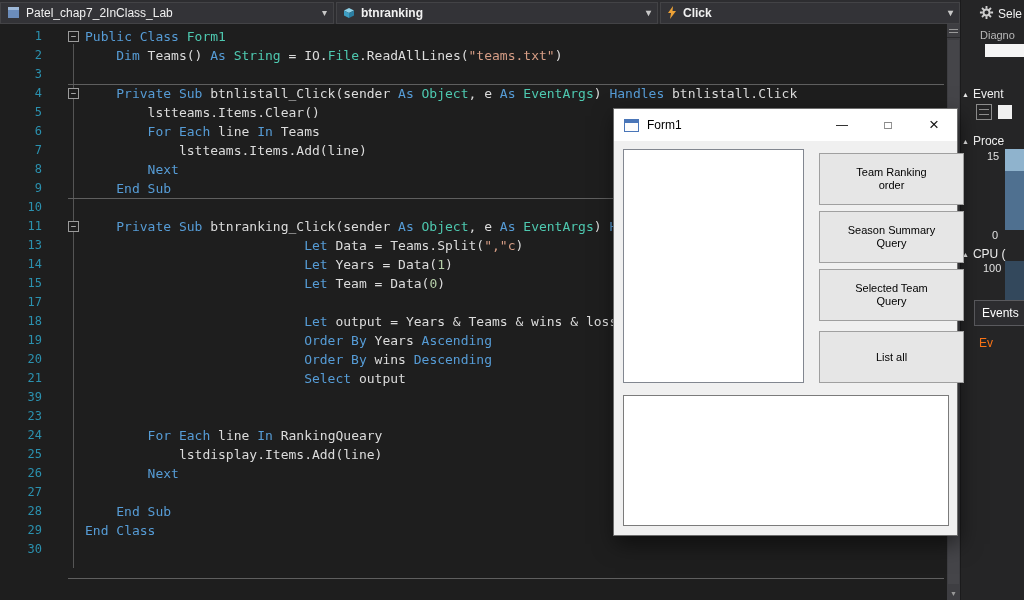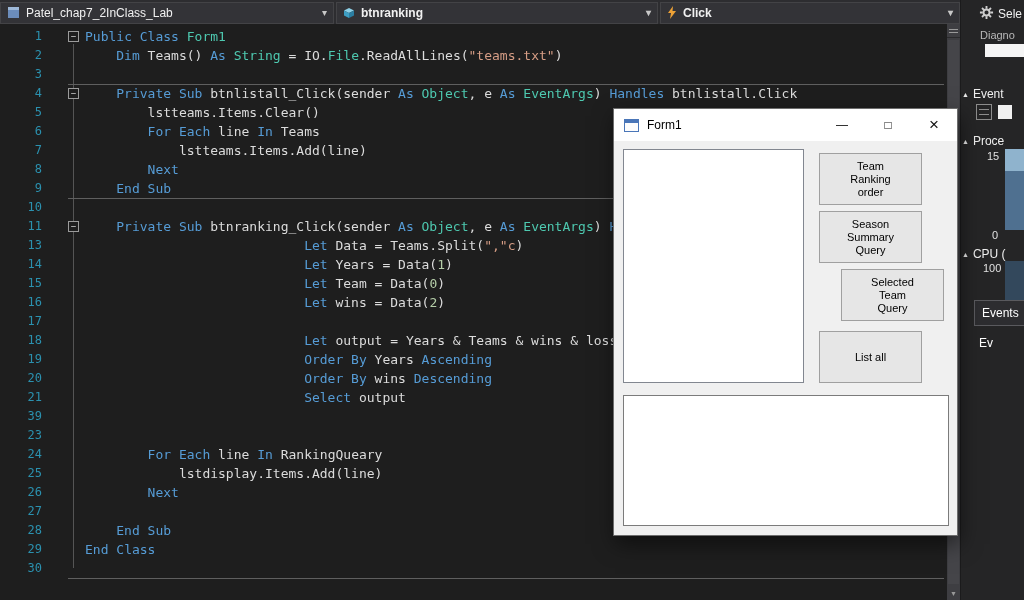--- a/index.html
+++ b/index.html
@@ -49,38 +49,38 @@
   .form-icon{width:15px;height:13px;border:1px solid #4a76b8;background:#fdfdfd;display:inline-block;margin-left:10px;flex-shrink:0;}
   .fi-bar{display:block;height:3px;background:#4a76b8;}
   .ftitle{margin-left:8px;font-size:12px;color:#000;}
   .win-btns{margin-left:auto;display:flex;height:100%;}
   .win-btn{width:46px;height:100%;display:flex;align-items:center;justify-content:center;color:#111;font-size:12px;}
   .close-button{font-size:17px;}
   .form-client{position:absolute;top:32px;left:0;right:0;bottom:0;}
   .listbox{position:absolute;background:#fff;border:1px solid #828790;}
   .lb-teams{left:9px;top:8px;width:181px;height:234px;}
   .lb-display{left:9px;top:254px;width:326px;height:131px;border-color:#7b7b7b;}
-  .fbtn{position:absolute;left:205px;width:103px;height:52px;background:#e6e6e6;border:1px solid #a0a0a0;font-family:"Liberation Sans",sans-serif;font-size:11px;color:#000;line-height:13px;padding:0 24px;text-align:center;}
+  .fbtn{position:absolute;left:205px;width:145px;height:52px;background:#e6e6e6;border:1px solid #a0a0a0;font-family:"Liberation Sans",sans-serif;font-size:11px;color:#000;line-height:13px;padding:0 24px;text-align:center;}
 
   
   .right-panel{position:absolute;left:960px;top:0;width:64px;height:600px;background:#252526;border-left:1px solid #1b1b1c;overflow:hidden;color:#f1f1f1;z-index:5;}
   .rp-tools{position:absolute;left:18px;top:5px;display:flex;align-items:center;gap:4px;font-size:12px;white-space:nowrap;}
   .rp-diag{position:absolute;left:19px;top:29px;font-size:11px;color:#b8b8b8;white-space:nowrap;}
   .rp-whitebar{position:absolute;left:24px;right:0;top:44px;height:13px;background:#f5f5f5;}
   .rp-sec{position:absolute;left:1px;display:flex;align-items:center;gap:4px;font-size:12px;color:#efefef;white-space:nowrap;}
   .rp-tri{font-size:7px;color:#e8e8e8;}
   .rp-icon-a{position:absolute;left:15px;top:104px;width:16px;height:16px;border:1px solid #8c8c8c;}
   .rp-icon-a i{display:block;height:1px;background:#8c8c8c;margin:4px 2px 0 2px;}
   .rp-icon-b{position:absolute;left:37px;top:105px;width:14px;height:14px;background:#f0f0f0;}
   .rp-axis{position:absolute;font-size:11px;color:#e0e0e0;white-space:nowrap;}
   .rp-memgraph{position:absolute;left:44px;right:0;top:149px;height:81px;background:#4f7090;}
   .rp-memgraph .mg-top{height:22px;background:#8fb3cd;}
   .rp-cpugraph{position:absolute;left:44px;right:0;top:261px;height:40px;background:#33485c;}
   .rp-tab{position:absolute;left:13px;right:0;top:300px;height:26px;background:#2d2d30;border:1px solid #5a5a5e;border-right:none;font-size:12px;color:#fff;padding:5px 0 0 7px;white-space:nowrap;}
-  .rp-ev2{position:absolute;left:18px;top:336px;font-size:12px;color:#ffffff;white-space:nowrap;}
+  .rp-ev2{position:absolute;left:18px;top:336px;font-size:12px;color:#f97316;white-space:nowrap;}
 </style>
 </head>
 <body>
 
 <div class="screen">
 
   <div class="editor-region">
     <div class="navbar">
       <div class="combo combo-scope">
         <span class="cicon">
@@ -124,21 +124,20 @@
           <div class="code-line"><span class="ln">5</span><span class="gap"></span><span class="fold"></span><span class="txt" style="padding-left: 8ch;"><span class="tok-p">lstteams.Items.Clear()</span></span></div>
           <div class="code-line"><span class="ln">6</span><span class="gap"></span><span class="fold"></span><span class="txt" style="padding-left: 8ch;"><span class="tok-k">For Each </span><span class="tok-p">line </span><span class="tok-k">In </span><span class="tok-p">Teams</span></span></div>
           <div class="code-line"><span class="ln">7</span><span class="gap"></span><span class="fold"></span><span class="txt" style="padding-left: 12ch;"><span class="tok-p">lstteams.Items.Add(line)</span></span></div>
           <div class="code-line"><span class="ln">8</span><span class="gap"></span><span class="fold"></span><span class="txt" style="padding-left: 8ch;"><span class="tok-k">Next</span></span></div>
           <div class="code-line"><span class="ln">9</span><span class="gap"></span><span class="fold"></span><span class="txt" style="padding-left: 4ch;"><span class="tok-k">End Sub</span></span></div>
           <div class="code-line"><span class="ln">10</span><span class="gap"></span><span class="fold"></span><span class="txt" style="padding-left: 0ch;"></span></div>
           <div class="code-line"><span class="ln">11</span><span class="gap"></span><span class="fold"><span class="fold-box">−</span></span><span class="txt" style="padding-left: 4ch;"><span class="tok-k">Private Sub </span><span class="tok-p">btnranking_Click(sender </span><span class="tok-k">As </span><span class="tok-t">Object</span><span class="tok-p">, e </span><span class="tok-k">As </span><span class="tok-t">EventArgs</span><span class="tok-p">) </span><span class="tok-k">Handles </span><span class="tok-p">btnranking.Click</span></span></div>
           <div class="code-line"><span class="ln">13</span><span class="gap"></span><span class="fold"></span><span class="txt" style="padding-left: 28ch;"><span class="tok-k">Let </span><span class="tok-p">Data = Teams.Split(</span><span class="tok-s">","c</span><span class="tok-p">)</span></span></div>
           <div class="code-line"><span class="ln">14</span><span class="gap"></span><span class="fold"></span><span class="txt" style="padding-left: 28ch;"><span class="tok-k">Let </span><span class="tok-p">Years = Data(</span><span class="tok-num">1</span><span class="tok-p">)</span></span></div>
           <div class="code-line"><span class="ln">15</span><span class="gap"></span><span class="fold"></span><span class="txt" style="padding-left: 28ch;"><span class="tok-k">Let </span><span class="tok-p">Team = Data(</span><span class="tok-num">0</span><span class="tok-p">)</span></span></div>
-          <div class="code-line"><span class="ln">16</span><span class="gap"></span><span class="fold"></span><span class="txt" style="padding-left: 28ch;"><span class="tok-k">Let </span><span class="tok-p">wins = Data(</span><span class="tok-num">2</span><span class="tok-p">)</span></span></div>
           <div class="code-line"><span class="ln">17</span><span class="gap"></span><span class="fold"></span></div>
           <div class="code-line"><span class="ln">18</span><span class="gap"></span><span class="fold"></span><span class="txt" style="padding-left: 28ch;"><span class="tok-k">Let </span><span class="tok-p">output = Years &amp; Teams &amp; wins &amp; loss</span></span></div>
           <div class="code-line"><span class="ln">19</span><span class="gap"></span><span class="fold"></span><span class="txt" style="padding-left: 28ch;"><span class="tok-k">Order By </span><span class="tok-p">Years </span><span class="tok-k">Ascending</span></span></div>
           <div class="code-line"><span class="ln">20</span><span class="gap"></span><span class="fold"></span><span class="txt" style="padding-left: 28ch;"><span class="tok-k">Order By </span><span class="tok-p">wins </span><span class="tok-k">Descending</span></span></div>
           <div class="code-line"><span class="ln">21</span><span class="gap"></span><span class="fold"></span><span class="txt" style="padding-left: 28ch;"><span class="tok-k">Select </span><span class="tok-p">output</span></span></div>
           <div class="code-line"><span class="ln">39</span><span class="gap"></span><span class="fold"></span><span class="txt" style="padding-left: 0ch;"></span></div>
           <div class="code-line"><span class="ln">23</span><span class="gap"></span><span class="fold"></span></div>
           <div class="code-line"><span class="ln">24</span><span class="gap"></span><span class="fold"></span><span class="txt" style="padding-left: 8ch;"><span class="tok-k">For Each </span><span class="tok-p">line </span><span class="tok-k">In </span><span class="tok-p">RankingQueary</span></span></div>
           <div class="code-line"><span class="ln">25</span><span class="gap"></span><span class="fold"></span><span class="txt" style="padding-left: 12ch;"><span class="tok-p">lstdisplay.Items.Add(line)</span></span></div>
           <div class="code-line"><span class="ln">26</span><span class="gap"></span><span class="fold"></span><span class="txt" style="padding-left: 8ch;"><span class="tok-k">Next</span></span></div>
@@ -172,21 +171,21 @@
           <span class="win-btn minimize-button">—</span>
           <span class="win-btn maximize-button">□</span>
           <span class="win-btn close-button">×</span>
         </span>
     </div>
     <div class="form-client">
       <div class="listbox lb-teams"></div>
       <div id="form-buttons">
           <button class="fbtn" style="top: 12px;">Team Ranking order</button>
           <button class="fbtn" style="top: 70px;">Season Summary Query</button>
-          <button class="fbtn" style="top: 128px; margin-left: 22px;">Selected Team Query</button>
+          <button class="fbtn" style="top: 128px;">Selected Team Query</button>
           <button class="fbtn" style="top: 190px;">List all</button>
         </div>
       <div class="listbox lb-display"></div>
     </div>
   </div>
 
   <div class="right-panel">
     <div class="rp-tools">
       <span>
         <svg width="15" height="15" viewBox="0 0 16 16">

